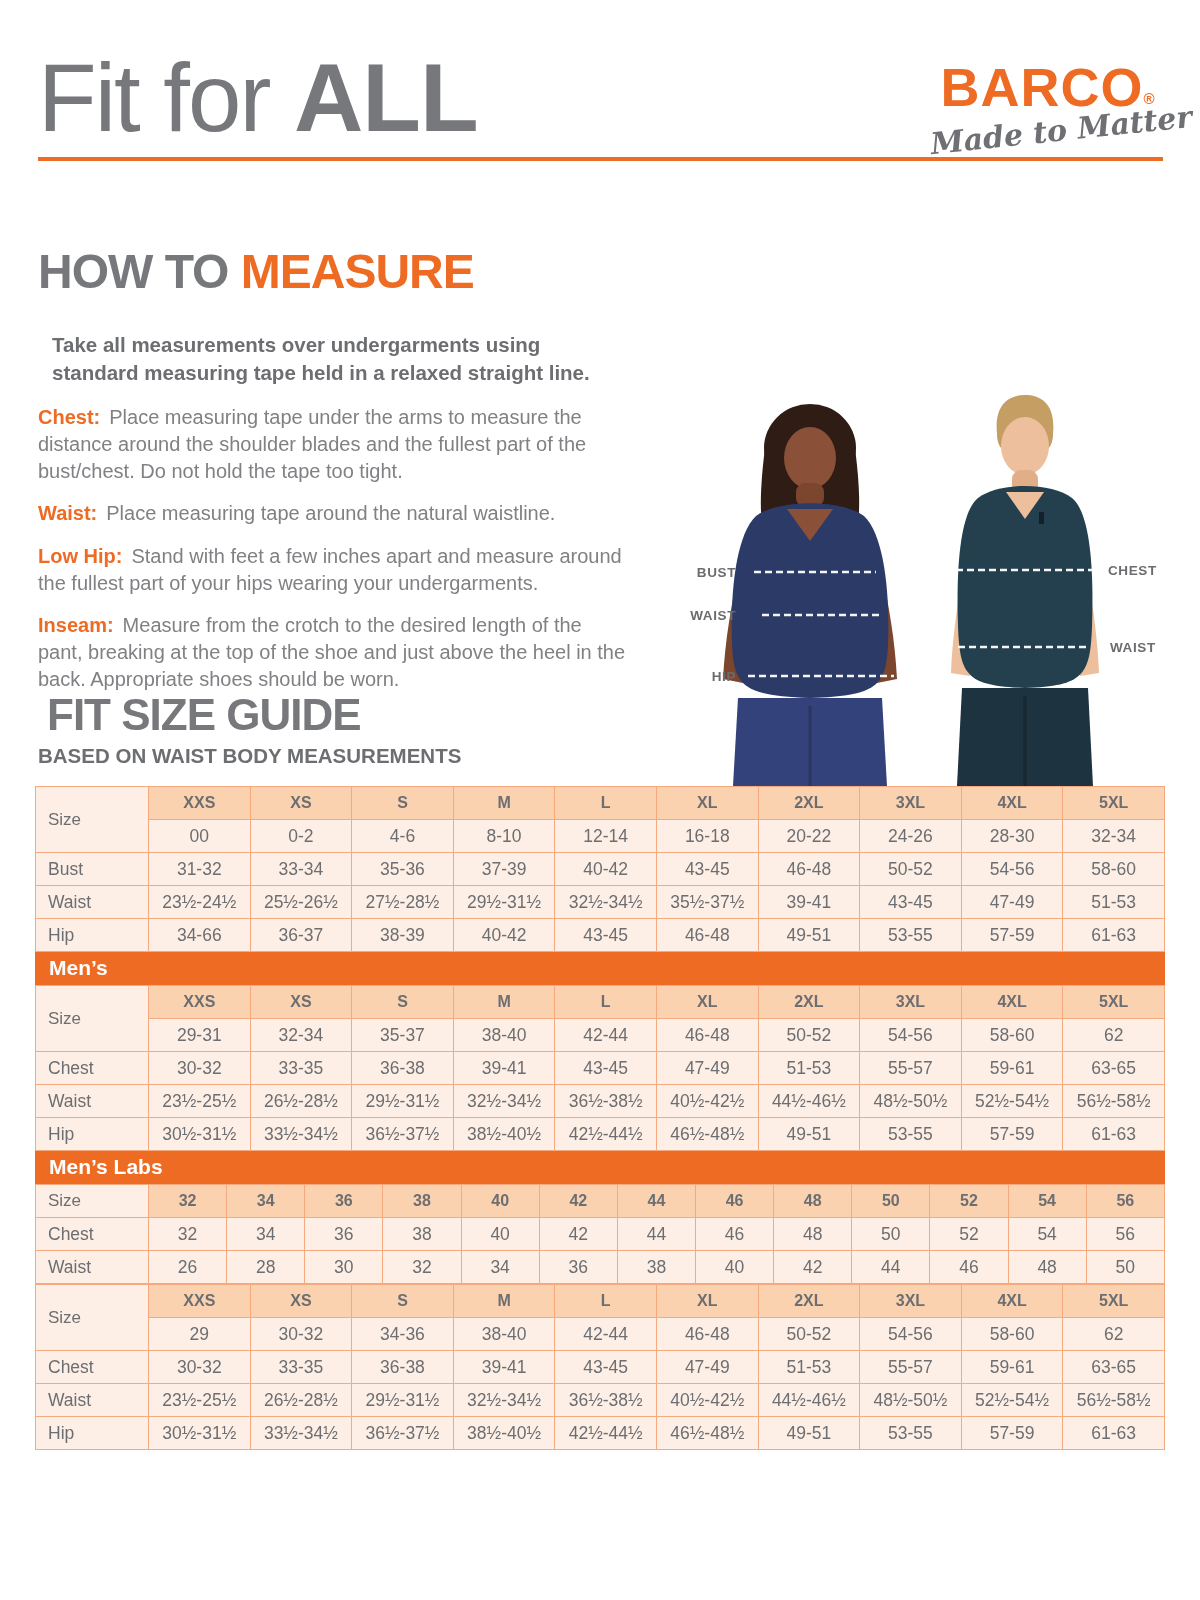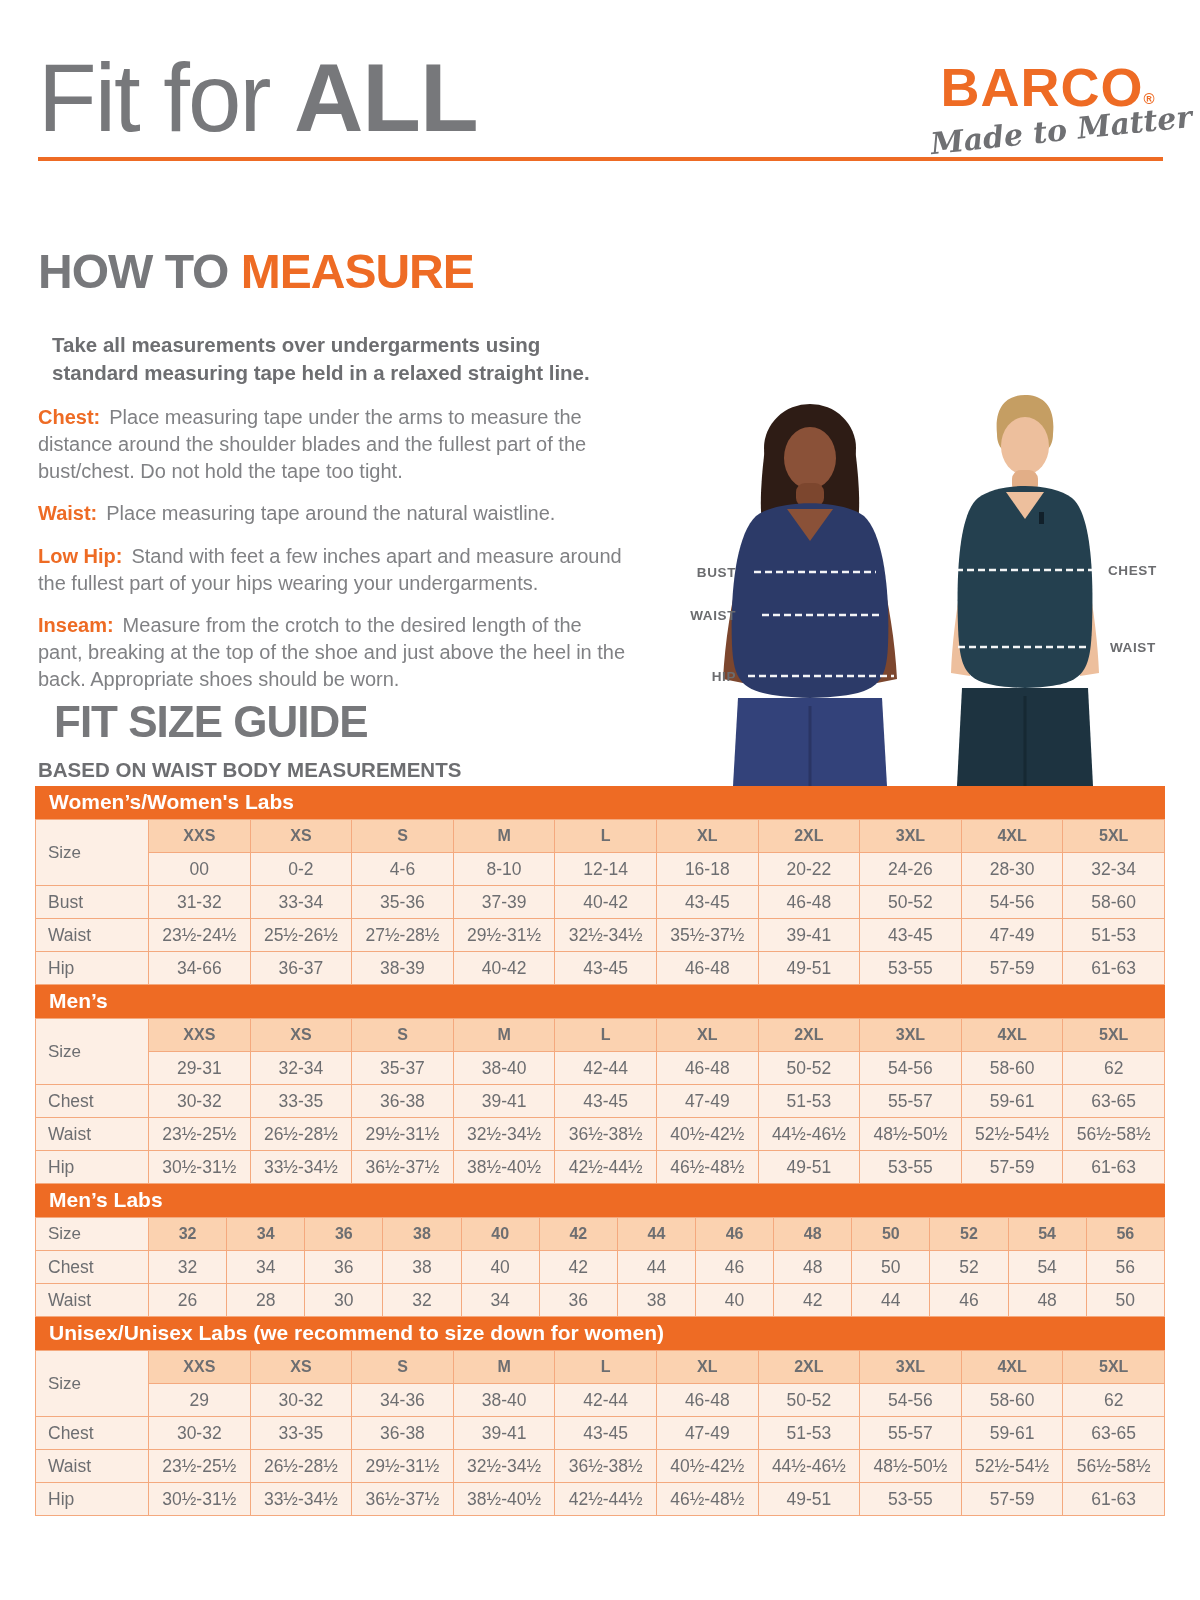--- a/index.html
+++ b/index.html
@@ -35,21 +35,21 @@
   .intro{margin:0 14px 17px;font-size:20.5px;font-weight:700;line-height:1.36;color:var(--gray-text);}
   .entry{margin:0 0 15px;font-size:20px;line-height:1.36;color:var(--gray-body);}
   .entry .lab{color:var(--orange);font-weight:700;margin-right:9px;}
   
   .models{position:absolute;left:640px;top:386px;width:560px;height:400px;}
   .models svg{display:block;}
   .models text{font-family:"Liberation Sans",sans-serif;font-weight:700;font-size:13.5px;
     fill:#6B6C6F;letter-spacing:0.6px;}
   
   .fsg{position:absolute;top:684px;left:38px;}
-  .fsg h2{margin:16px;font-size:44px;line-height:1;color:var(--gray-title);letter-spacing:-1px;}
+  .fsg h2{margin:9px;font-size:44px;line-height:1;color:var(--gray-title);letter-spacing:-1px;}
   .fsg h3{margin:9px 0 0;font-size:20.5px;line-height:1;color:var(--gray-text);}
   .tables{position:absolute;top:786px;left:35px;width:1130px;}
   .band{background:var(--orange);color:var(--band-text);font-weight:700;font-size:21px;
     padding:5px 0 6px 14px;line-height:1.05;}
   table{border-collapse:collapse;width:1130px;table-layout:fixed;background:#fff;}
   td{border:1px solid var(--cell-border);text-align:center;height:33px;padding:0 2px;
     color:var(--gray-text);overflow:hidden;white-space:nowrap;}
   td.lblcol{background:var(--cell-light);text-align:left;padding-left:12px;font-size:17px;}
   td.shead{background:var(--cell-head);font-weight:700;font-size:16px;}
   td.val{background:var(--cell-light);font-size:17.5px;}
@@ -120,21 +120,20 @@
     <text x="470" y="266" text-anchor="start">WAIST</text>
   </svg>
 </div>
 
 <div class="fsg">
   <h2>FIT SIZE GUIDE</h2>
   <h3>BASED ON WAIST BODY MEASUREMENTS</h3>
 </div>
 
 <div class="tables">
-    <div class="band">Women’s/Women's Labs</div>
     <table>
       <colgroup>
         <col style="width: 113px;">
         <col>
         <col>
         <col>
         <col>
         <col>
         <col>
         <col>
@@ -353,21 +352,20 @@
           <td class="val">38</td>
           <td class="val">40</td>
           <td class="val">42</td>
           <td class="val">44</td>
           <td class="val">46</td>
           <td class="val">48</td>
           <td class="val">50</td>
         </tr>
       </tbody>
     </table>
-    <div class="band">Unisex/Unisex Labs (we recommend to size down for women)</div>
     <table>
       <colgroup>
         <col style="width: 113px;">
         <col>
         <col>
         <col>
         <col>
         <col>
         <col>
         <col>

